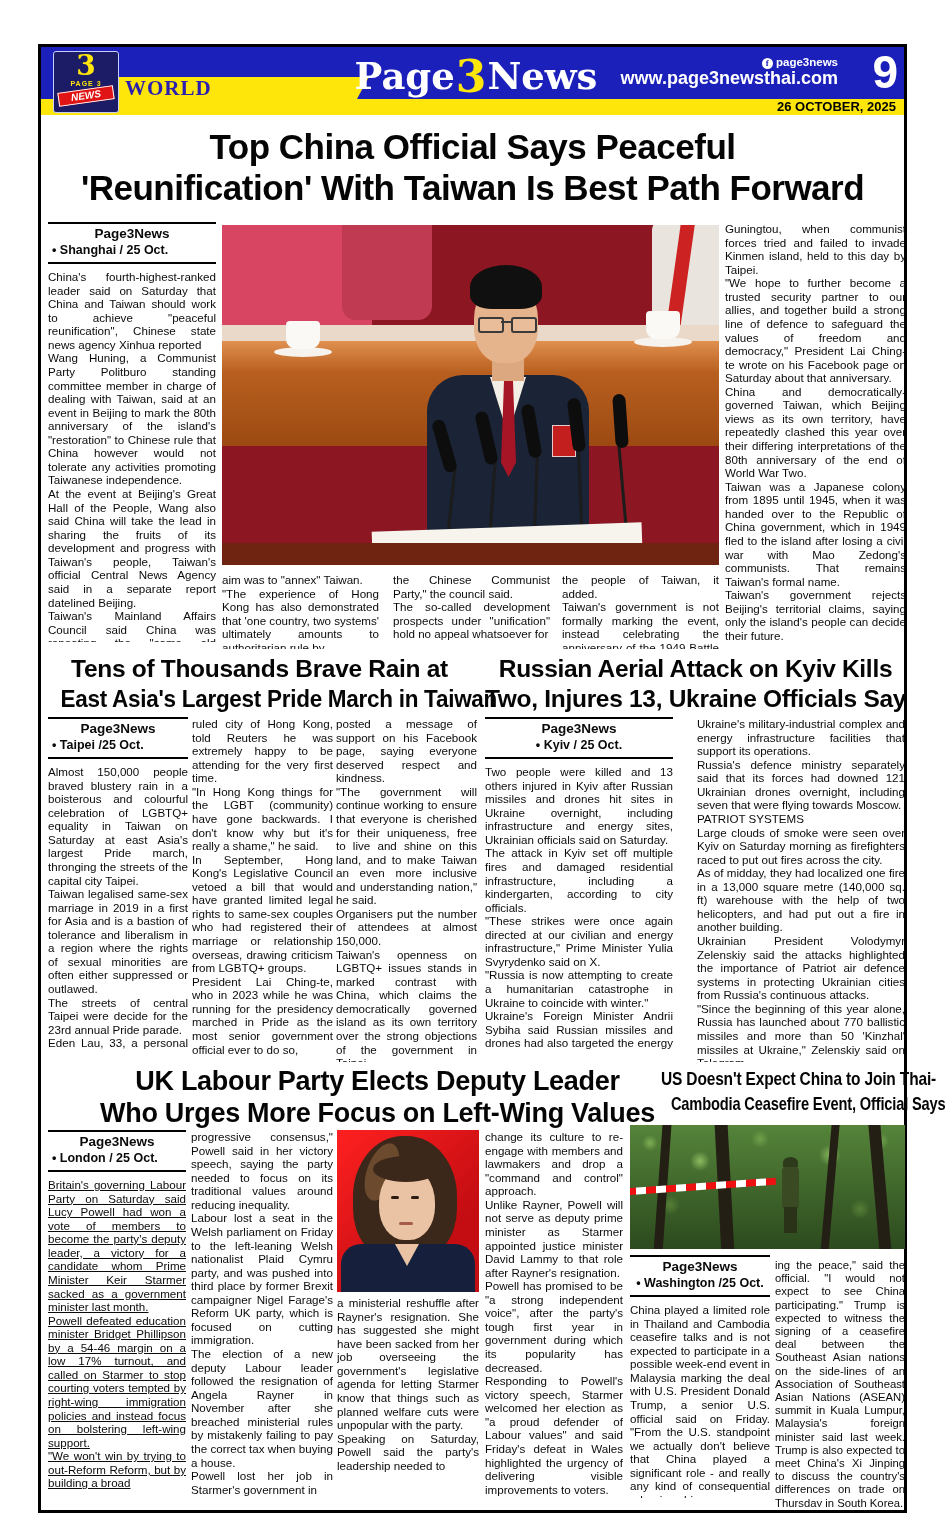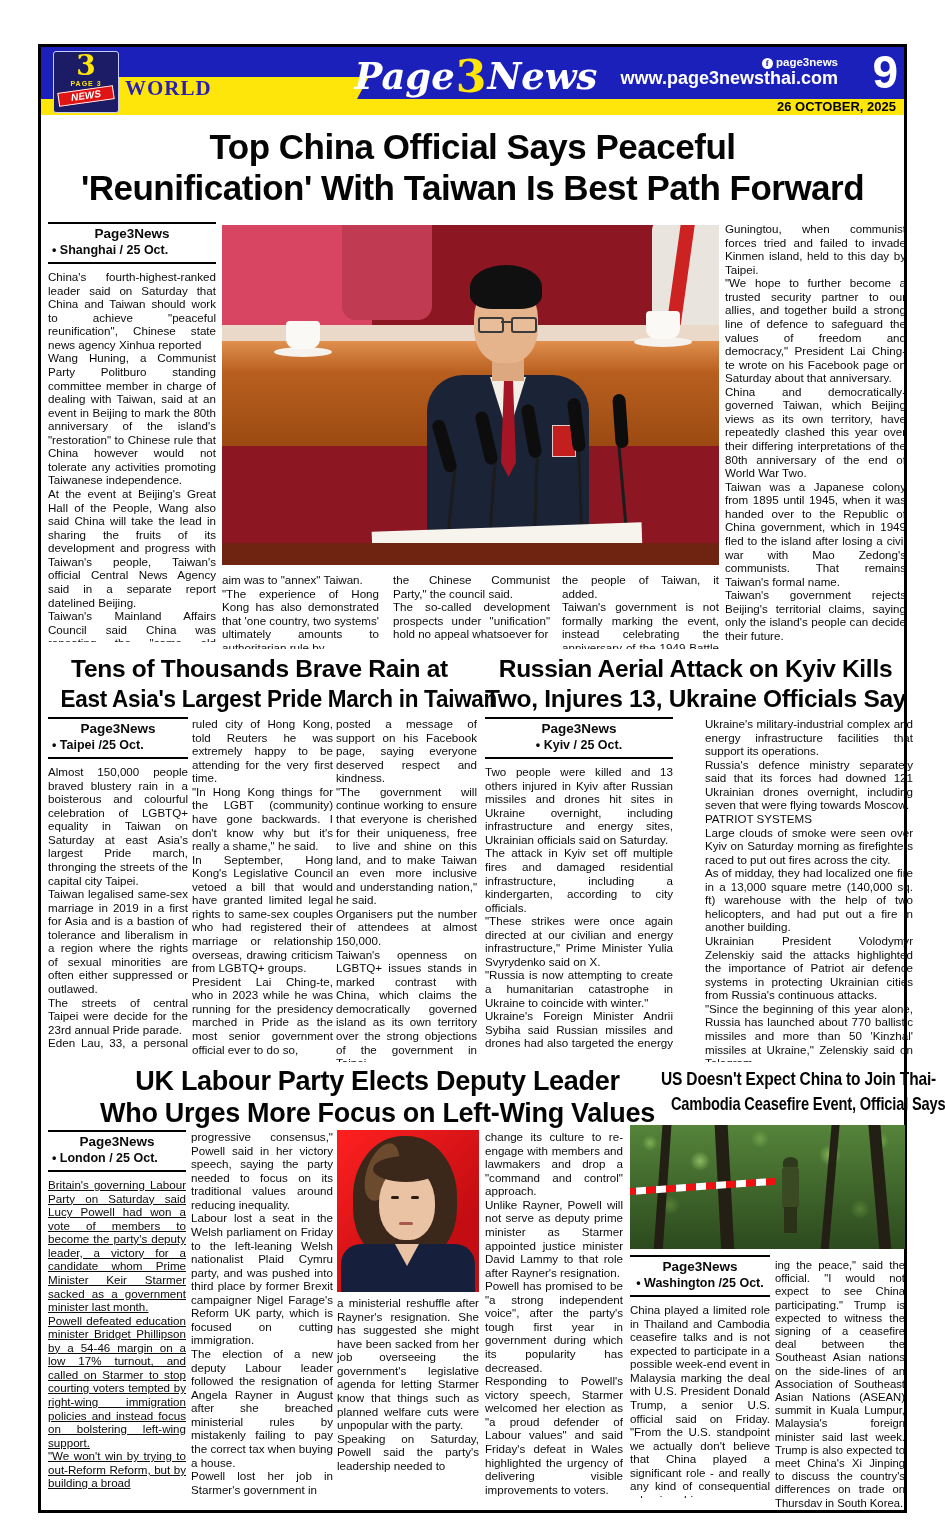--- a/index.html
+++ b/index.html
@@ -9,21 +9,21 @@
   
   .hdr{left:0;top:0;width:863px;height:68px;background:#1c20bb;overflow:hidden;}
   .hdr-strip{left:0;top:52px;width:863px;height:16px;background:#ffe60a;text-align:right;font-weight:bold;font-size:13px;line-height:16px;color:#000;padding-right:8px;box-sizing:border-box;}
   .logo-box{left:12px;top:4px;width:64px;height:60px;background:#1b1b66;border:1px solid #c9cdfa;border-radius:3px;text-align:center;z-index:5;}
   .logo-3{font-size:28px;font-weight:bold;color:#ffe60a;line-height:28px;font-family:"DejaVu Serif",serif;}
   .logo-page{font-size:7px;font-weight:bold;color:#ffe60a;letter-spacing:1px;}
   .logo-news{margin:2px 4px 0;background:#e01414;color:#fff;font-style:italic;font-weight:bold;font-size:10px;transform:rotate(-8deg);border:1px solid #fff;line-height:12px;}
   .world-band{left:66px;top:30px;width:250px;height:22px;background:#ffe60a;transform:skewX(-28deg);transform-origin:bottom left;}
   .world-text{left:84px;top:29px;width:200px;font-family:"Liberation Serif",serif;font-weight:bold;font-size:21px;color:#2a1fb0;letter-spacing:1px;}
   .masthead{left:240px;top:6px;width:390px;height:46px;text-align:center;color:#fff;font-family:"DejaVu Serif",serif;font-weight:bold;line-height:46px;}
-  .masthead .mh{font-size:37px;font-style:italic;}
+  .masthead .mh{font-size:37px;}
   .masthead .mh3{font-size:44px;color:#ffe60a;vertical-align:-3px;padding:0 1px;}
   .hdr-right{right:66px;top:8px;text-align:right;color:#fff;font-weight:bold;z-index:4;}
   .hdr-right .fb-line{font-size:11.5px;line-height:15px;}
   .hdr-right .site{font-size:18px;line-height:17px;}
   .fb-ic{display:inline-block;width:11px;height:11px;border-radius:50%;background:#fff;color:#1c20bb;font-size:9px;line-height:11px;text-align:center;font-family:"Liberation Serif",serif;font-weight:bold;}
   .pageno{right:6px;top:-2px;font-size:46px;font-weight:bold;color:#fff;line-height:54px;z-index:4;}
   
   .hl{font-weight:bold;text-align:center;color:#050505;}
   .fit{display:inline-block;white-space:nowrap;}
   .hl-main{font-size:35px;line-height:1.17;letter-spacing:-0.5px;}
@@ -219,21 +219,21 @@
       <span class="d">•  Kyiv   / 25  Oct.</span>
     </div>
     <div class="col" style="height:288px;">
         <p>Two people were killed and 13 others injured in Kyiv after Russian missiles and drones hit sites in Ukraine overnight, including infrastructure and energy sites, Ukrainian officials said on Saturday.</p>
         <p>The attack in Kyiv set off multiple fires and damaged residential infrastructure, including a kindergarten, according to city officials.</p>
         <p>"These strikes were once again directed at our civilian and energy infrastructure," Prime Minister Yulia Svyrydenko said on X.</p>
         <p>"Russia is now attempting to create a humanitarian catastrophe in Ukraine to coincide with winter."</p>
         <p>Ukraine's Foreign Minister Andrii Sybiha said Russian missiles and drones had also targeted the energy grid, railroads, and homes in Dnipro, Kharkiv and Sumy.</p>
       </div>
   </div>
-  <div class="abs col" style="left:656px;top:670px;width:208px;height:345px;margin-left:8px;">
+  <div class="abs col" style="left:656px;top:670px;width:208px;height:345px;">
       <p>Ukraine's military-industrial complex and energy infrastructure facilities that support its operations.</p>
       <p>Russia's defence ministry separately said that its forces had downed 121 Ukrainian drones overnight, including seven that were flying towards Moscow.</p>
       <p>PATRIOT SYSTEMS</p>
       <p>Large clouds of smoke were seen over Kyiv on Saturday morning as firefighters raced to put out fires across the city.</p>
       <p>As of midday, they had localized one fire in a 13,000 square metre (140,000 sq. ft) warehouse with the help of two helicopters, and had put out a fire in another building.</p>
       <p>Ukrainian President Volodymyr Zelenskiy said the attacks highlighted the importance of Patriot air defence systems in protecting Ukrainian cities from Russia's continuous attacks.</p>
       <p>"Since the beginning of this year alone, Russia has launched about 770 ballistic missiles and more than 50 'Kinzhal' missiles at Ukraine," Zelenskiy said on Telegram.</p>
     </div>
 
   <div class="abs hl hl-3l" style="left:0;top:1018px;width:583px;margin-left:45px;">
@@ -247,21 +247,21 @@
     </div>
     <div class="col" style="height:320px;text-decoration:underline;">
         <p>Britain's governing Labour Party on Saturday said Lucy Powell had won a vote of members to become the party's deputy leader, a victory for a candidate whom Prime Minister Keir Starmer sacked as a government minister last month.</p>
         <p>Powell defeated education minister Bridget Phillipson by a 54-46 margin on a low 17% turnout, and called on Starmer to stop courting voters tempted by right-wing immigration policies and instead focus on bolstering left-wing support.</p>
         <p>"We won't win by trying to out-Reform Reform, but by building a broad</p>
       </div>
   </div>
   <div class="abs col" style="left:150px;top:1083px;width:142px;height:377px;">
       <p>progressive consensus," Powell said in her victory speech, saying the party needed to focus on its traditional values around reducing inequality.</p>
       <p>Labour lost a seat in the Welsh parliament on Friday to the left-leaning Welsh nationalist Plaid Cymru party, and was pushed into third place by former Brexit campaigner Nigel Farage's Reform UK party, which is focused on cutting immigration.</p>
-      <p>The election of a new deputy Labour leader followed the resignation of Angela Rayner in August after she breached ministerial rules by mistakenly failing to pay the correct tax when buying a house.</p>
+      <p>The election of a new deputy Labour leader followed the resignation of Angela Rayner in November after she breached ministerial rules by mistakenly failing to pay the correct tax when buying a house.</p>
       <p>Powell lost her job in Starmer's government in</p>
     </div>
   <div class="ph lp" style="left:296px;top:1083px;width:142px;height:162px;">
     <div class="hair"></div>
     <div class="hairhi"></div>
     <div class="face"></div>
     <div class="fringe"></div>
     <div class="eye" style="left:54px;"></div>
     <div class="eye" style="left:74px;"></div>
     <div class="mouth"></div>

